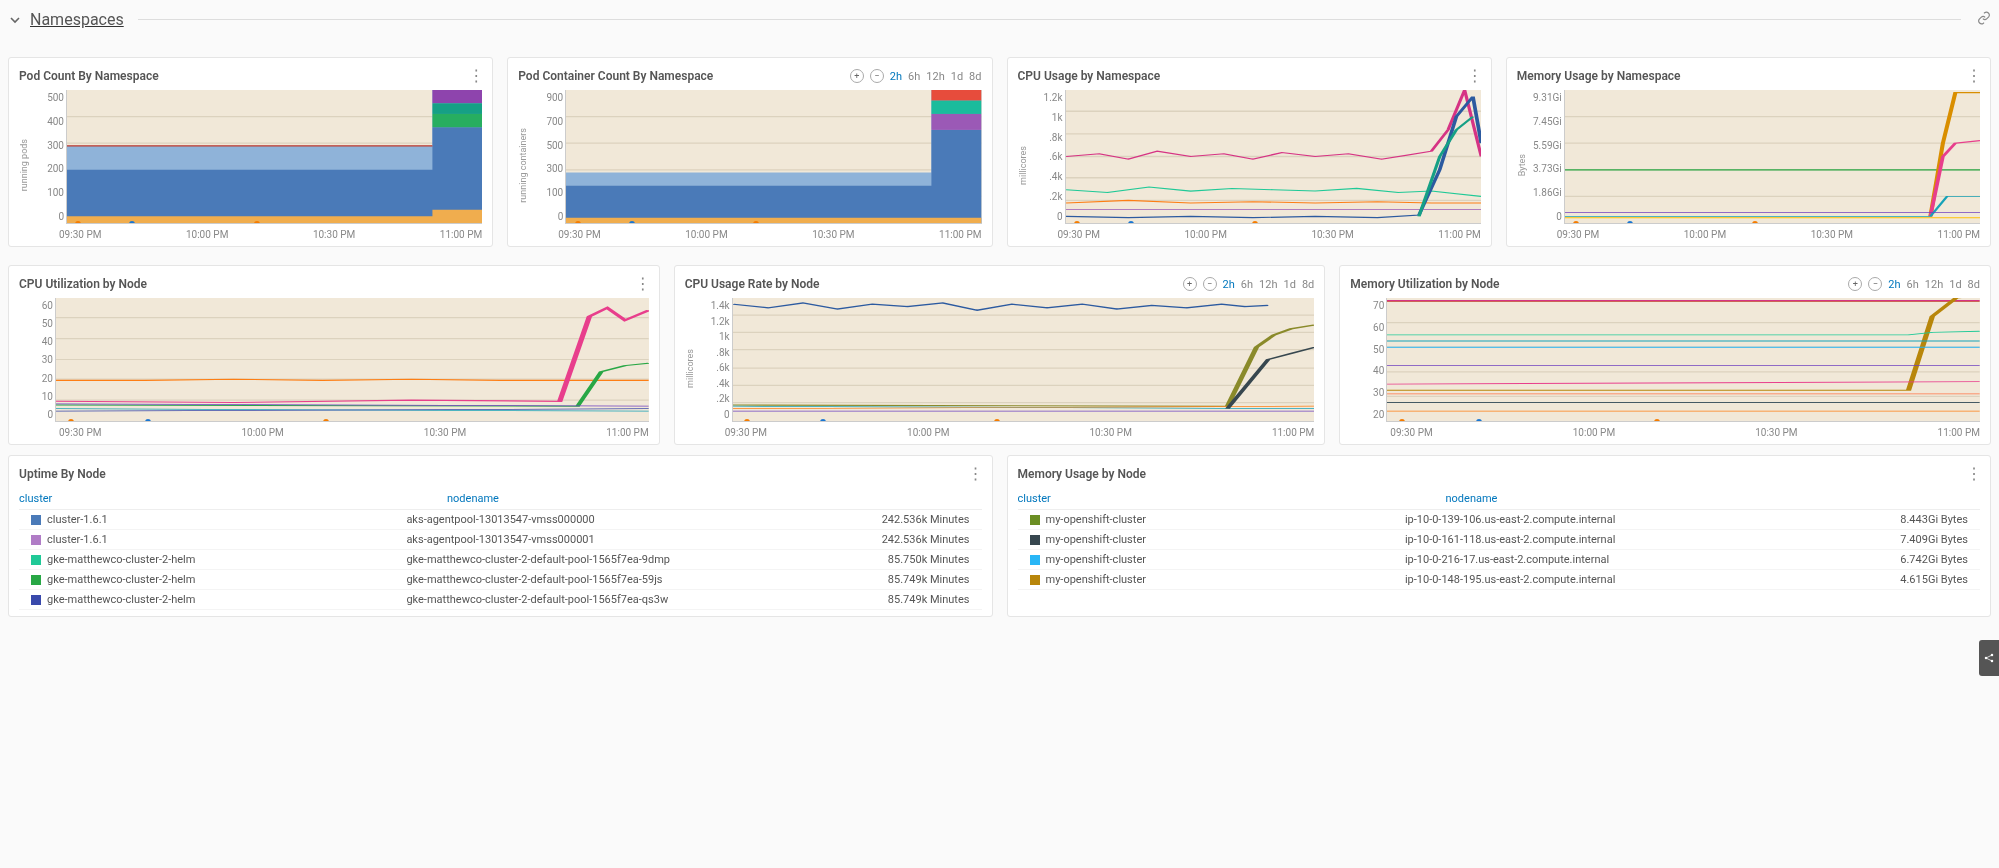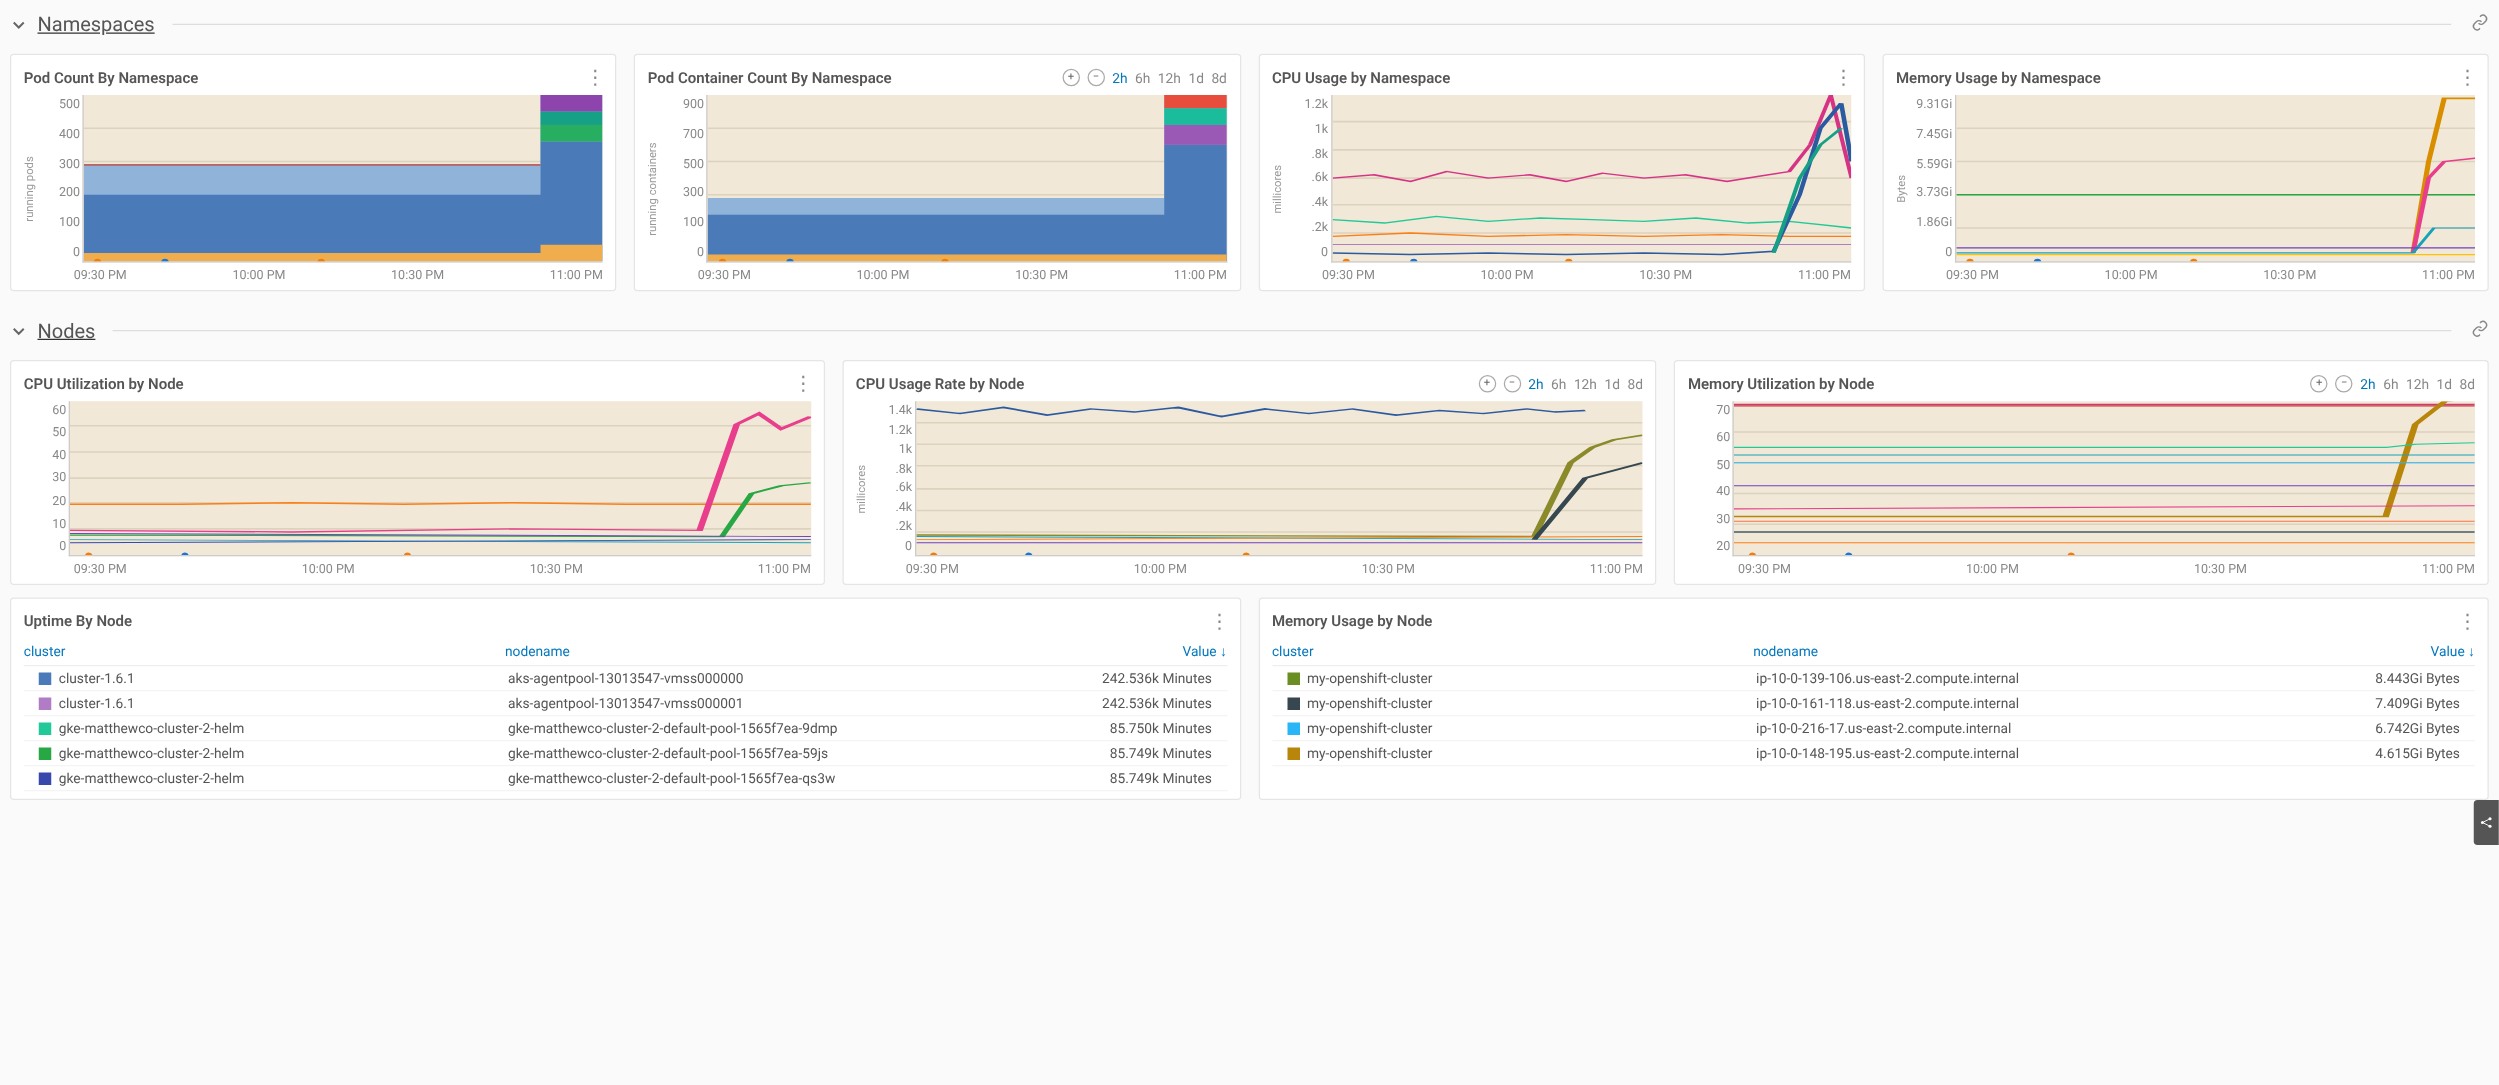--- a/index.html
+++ b/index.html
@@ -3,21 +3,21 @@
 <meta charset="utf-8">
 <style>
 * { box-sizing: border-box; margin: 0; padding: 0; }
 body { font-family: -apple-system, "Segoe UI", Roboto, Arial, sans-serif; background: #fafafa; color: #333; font-size: 13px; }
 .section { margin: 6px 8px 18px; }
 .sec-head { display: flex; align-items: center; gap: 8px; padding: 4px 0; text-decoration: underline; }
 .sec-head .chev { width: 14px; height: 14px; display: inline-flex; align-items: center; justify-content: center; color: #666; cursor: pointer; }
 .sec-head .title { font-size: 16px; color: #555; font-weight: 400; }
 .sec-head .rule { flex: 1; height: 1px; background: #ddd; margin-left: 6px; }
 .sec-head .link { color: #888; cursor: pointer; margin-left: 8px; }
-.grid4 { display: grid; grid-template-columns: repeat(4, 1fr); gap: 14px; margin-top: 10px; }
+.grid4 { display: grid; grid-template-columns: repeat(4, 1fr); gap: 14px; margin-top: 24px; }
 .grid3 { display: grid; grid-template-columns: repeat(3, 1fr); gap: 14px; margin-top: 10px; }
 .grid2 { display: grid; grid-template-columns: repeat(2, 1fr); gap: 14px; margin-top: 10px; }
 .panel { background: #fff; border: 1px solid #e5e5e5; border-radius: 3px; padding: 8px 10px 6px; position: relative; }
 .panel-head { display: flex; align-items: center; justify-content: space-between; margin-bottom: 4px; min-height: 20px; }
 .panel-head .p-title { font-size: 12px; font-weight: 600; color: #555; }
 .panel-head .dots { width: 14px; text-align: center; color: #888; cursor: pointer; font-size: 16px; line-height: 14px; }
 .time-ctrl { display: flex; align-items: center; gap: 6px; font-size: 11px; color: #888; }
 .time-ctrl .tc-btn { width: 14px; height: 14px; border: 1px solid #aaa; border-radius: 50%; display: inline-flex; align-items: center; justify-content: center; font-size: 9px; cursor: pointer; color: #666; }
 .time-ctrl span.rng { cursor: pointer; }
 .time-ctrl span.rng.active { color: #0277bd; }
@@ -25,21 +25,21 @@
 .chart-body.short { height: 140px; }
 .ylabels { display: flex; flex-direction: column; justify-content: space-between; align-items: flex-end; font-size: 10px; color: #888; padding: 2px 2px 18px 0; width: 36px; }
 .ylab-vert { writing-mode: vertical-rl; transform: rotate(180deg); font-size: 9px; color: #999; align-self: center; margin-right: 1px; }
 .plot { flex: 1; position: relative; background: #f1e8d8; border-left: 1px solid #ccc; border-bottom: 1px solid #ccc; margin-bottom: 16px; overflow: hidden; }
 .plot svg { position: absolute; inset: 0; width: 100%; height: 100%; }
 .xlabels { position: absolute; left: 40px; right: 0; bottom: 0; display: flex; justify-content: space-between; font-size: 10px; color: #888; }
 .markers { position: absolute; left: 0; right: 0; bottom: -4px; height: 6px; }
 .markers span { position: absolute; width: 6px; height: 6px; border-radius: 50%; top: 0; }
 .mk-o { background: #f57c00; }
 .mk-b { background: #1976d2; }
-.tbl-head { display: flex; font-size: 11px; color: #0277bd; border-bottom: 1px solid #eee; padding: 4px 0; }
+.tbl-head { display: flex; font-size: 11px; color: #0277bd; border-bottom: 1px solid #eee; padding: 4px 0; gap: 43px; }
 .tbl-head div { cursor: pointer; }
 .tbl-row { display: flex; font-size: 11px; color: #555; padding: 3px 12px; border-bottom: 1px solid #f4f4f4; align-items: center; }
 .swatch { width: 10px; height: 10px; display: inline-block; margin-right: 6px; }
 .col-c { flex: 0 0 40%; display: flex; align-items: center; }
 .col-n { flex: 0 0 42%; }
 .col-v { flex: 0 0 18%; text-align: right; }
 .share-tab { position: absolute; right: 0; top: 640px; width: 20px; height: 36px; background: #555; border-radius: 3px 0 0 3px; display: flex; align-items: center; justify-content: center; color: #fff; cursor: pointer; }
 .gridline { stroke: #dcd2be; stroke-width: 1; }
 </style>
 </head>
@@ -240,32 +240,20 @@
             <span>10:00 PM</span>
             <span>10:30 PM</span>
             <span>11:00 PM</span>
           </div>
       </div>
     </div>
   </div>
 </div>
 
 <div class="section">
-  <div class="sec-head">
-    <span class="chev">
-        <svg width="12" height="12" viewBox="0 0 12 12">
-          <path d="M2 4l4 4 4-4" fill="none" stroke="#666" stroke-width="1.6"></path>
-        </svg>
-      </span>
-    <span class="title">Nodes</span>
-    <span class="rule"></span>
-    <span class="link"><svg width="14" height="14" viewBox="0 0 24 24">
-          <path d="M10 13a5 5 0 007 0l3-3a5 5 0 00-7-7l-1 1M14 11a5 5 0 00-7 0l-3 3a5 5 0 007 7l1-1" fill="none" stroke="#888" stroke-width="2"></path>
-        </svg></span>
-  </div>
 
   <div class="grid3">
 
     <div class="panel">
       <div class="panel-head">
         <span class="p-title">CPU Utilization by Node</span>
         <span class="dots">⋮</span>
       </div>
       <div class="chart-body short">
         <div class="ylabels">

